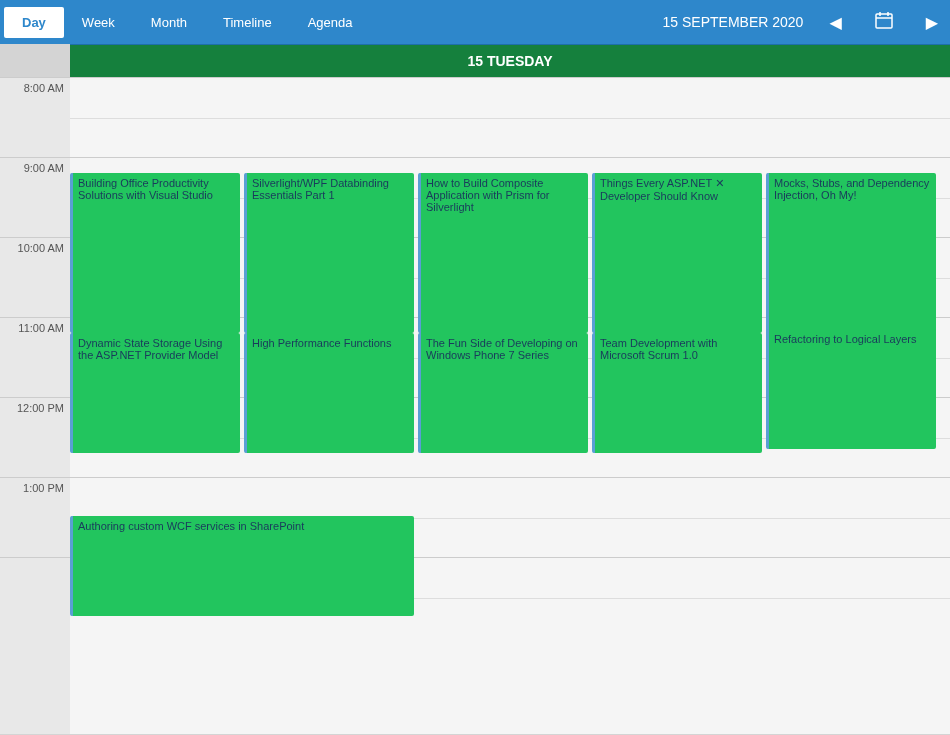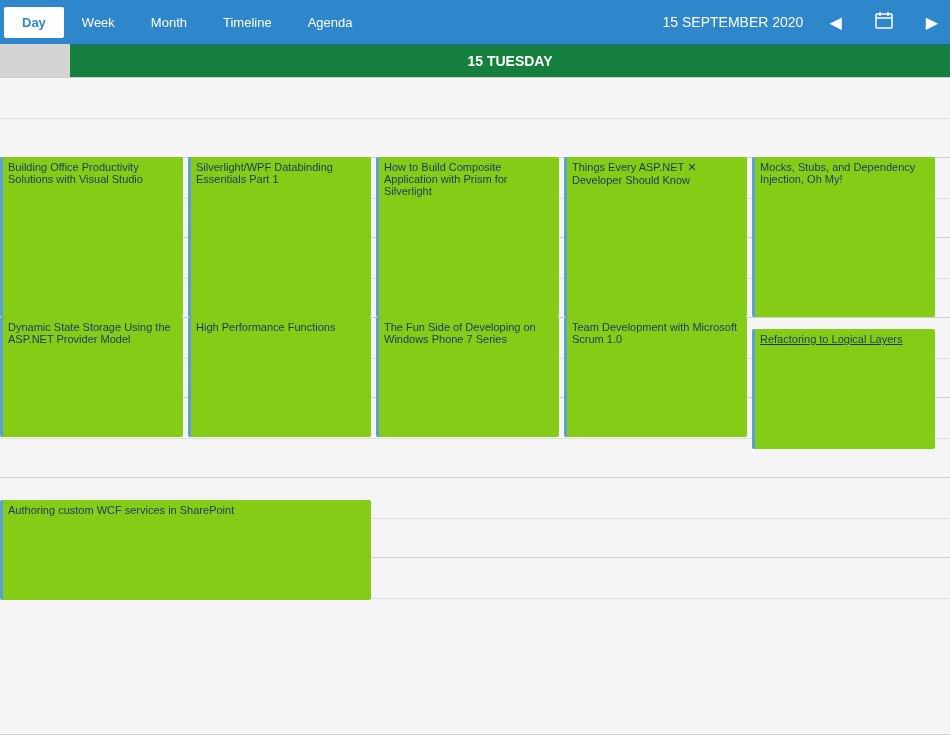--- a/index.html
+++ b/index.html
@@ -112,28 +112,29 @@
 
     
     #events-grid {
       position: absolute;
       top: 0; left: 0; right: 10px; bottom: 0;
     }
 
     
     .cal-event {
       position: absolute;
-      background: #84cc16;
+      background: #22c55e;
       border-left: 3px solid #5a9fd4;
       border-radius: 2px;
       padding: 4px 5px;
       font-size: 11px;
       color: #1a3a5c;
       overflow: hidden;
       cursor: pointer;
+      margin-top: 16px;
     }
 
     
     #cal-body::-webkit-scrollbar { width: 10px; }
     #cal-body::-webkit-scrollbar-track { background: #d0d0d0; }
     #cal-body::-webkit-scrollbar-thumb { background: #a0a0a0; border-radius: 2px; }
   </style>
 </head>
 <body>
 
@@ -155,37 +156,46 @@
         <line x1="14" y1="2" x2="14" y2="6" stroke="white" stroke-width="1.5"></line>
       </svg>
     </button>
     <button class="nav-arrow">▶</button>
   </div>
 </div>
 
 <div id="day-header">15 TUESDAY</div>
 
 <div id="cal-body">
+  <div id="time-col">
+    <div class="time-slot">8:00 AM</div>
+    <div class="time-slot">9:00 AM</div>
+    <div class="time-slot">10:00 AM</div>
+    <div class="time-slot">11:00 AM</div>
+    <div class="time-slot">12:00 PM</div>
+    <div class="time-slot">1:00 PM</div>
+    <div class="time-slot"></div>
+  </div>
 
   <div id="events-col">
 
     <div class="hour-row"></div>
     <div class="hour-row"></div>
     <div class="hour-row"></div>
     <div class="hour-row"></div>
     <div class="hour-row"></div>
     <div class="hour-row"></div>
     <div class="hour-row"></div>
     <div id="events-grid">
         <div class="cal-event" style="top: 80px; height: 160px; left: 0%; width: 19.5%;">Building Office Productivity Solutions with Visual Studio</div>
         <div class="cal-event" style="top: 80px; height: 160px; left: 20%; width: 19.5%;">Silverlight/WPF Databinding Essentials Part 1</div>
         <div class="cal-event" style="top: 80px; height: 160px; left: 40%; width: 19.5%;">How to Build Composite Application with Prism for Silverlight</div>
         <div class="cal-event" style="top: 80px; height: 160px; left: 60%; width: 19.5%;">Things Every ASP.NET ✕ Developer Should Know</div>
         <div class="cal-event" style="top: 80px; height: 160px; left: 80%; width: 19.5%;">Mocks, Stubs, and Dependency Injection, Oh My!</div>
         <div class="cal-event" style="top: 240px; height: 120px; left: 0%; width: 19.5%;">Dynamic State Storage Using the ASP.NET Provider Model</div>
         <div class="cal-event" style="top: 240px; height: 120px; left: 20%; width: 19.5%;">High Performance Functions</div>
         <div class="cal-event" style="top: 240px; height: 120px; left: 40%; width: 19.5%;">The Fun Side of Developing on Windows Phone 7 Series</div>
         <div class="cal-event" style="top: 240px; height: 120px; left: 60%; width: 19.5%;">Team Development with Microsoft Scrum 1.0</div>
-        <div class="cal-event" style="top: 252px; height: 120px; left: 80%; width: 19.5%; text-decoration: underline;">Refactoring to Logical Layers</div>
+        <div class="cal-event" style="top: 236px; height: 120px; left: 80%; width: 19.5%;">Refactoring to Logical Layers</div>
         <div class="cal-event" style="top: 423px; height: 100px; left: 0%; width: 39.5%;">Authoring custom WCF services in SharePoint</div>
       </div>
   </div>
 </div>
 
 </body></html>

